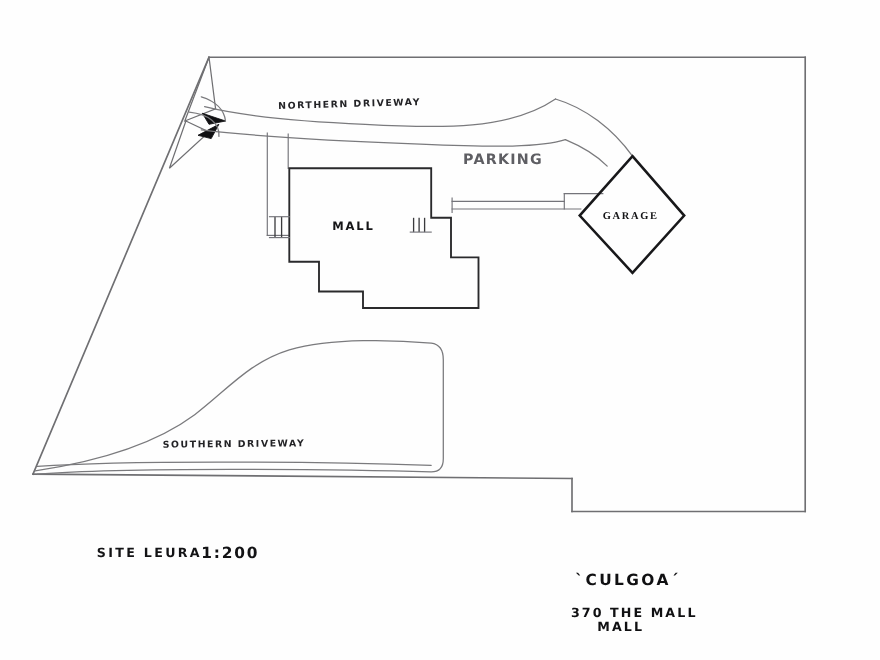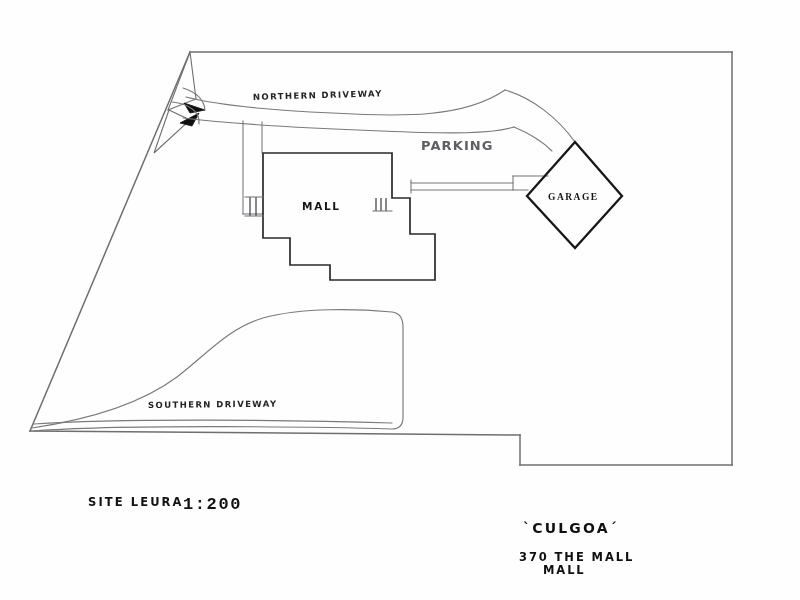--- a/index.html
+++ b/index.html
@@ -128,24 +128,23 @@
   #label-site-plan {
     left: 88px;
     top: 495px;
     font-size: 11.5px;
     letter-spacing: 2.1px;
     color: #131315;
   }
   #label-scale {
     left: 183px;
     top: 495px;
-    font-size: 17px;
+    font-size: 14px;
     letter-spacing: 1.6px;
     color: #131315;
-    font-family: Liberation Mono, monospace;
   }
   #label-property-name {
     left: 523px;
     top: 520px;
     font-size: 14px;
     letter-spacing: 2.2px;
     color: #101012;
   }
   #label-address-street {
     left: 519px;

